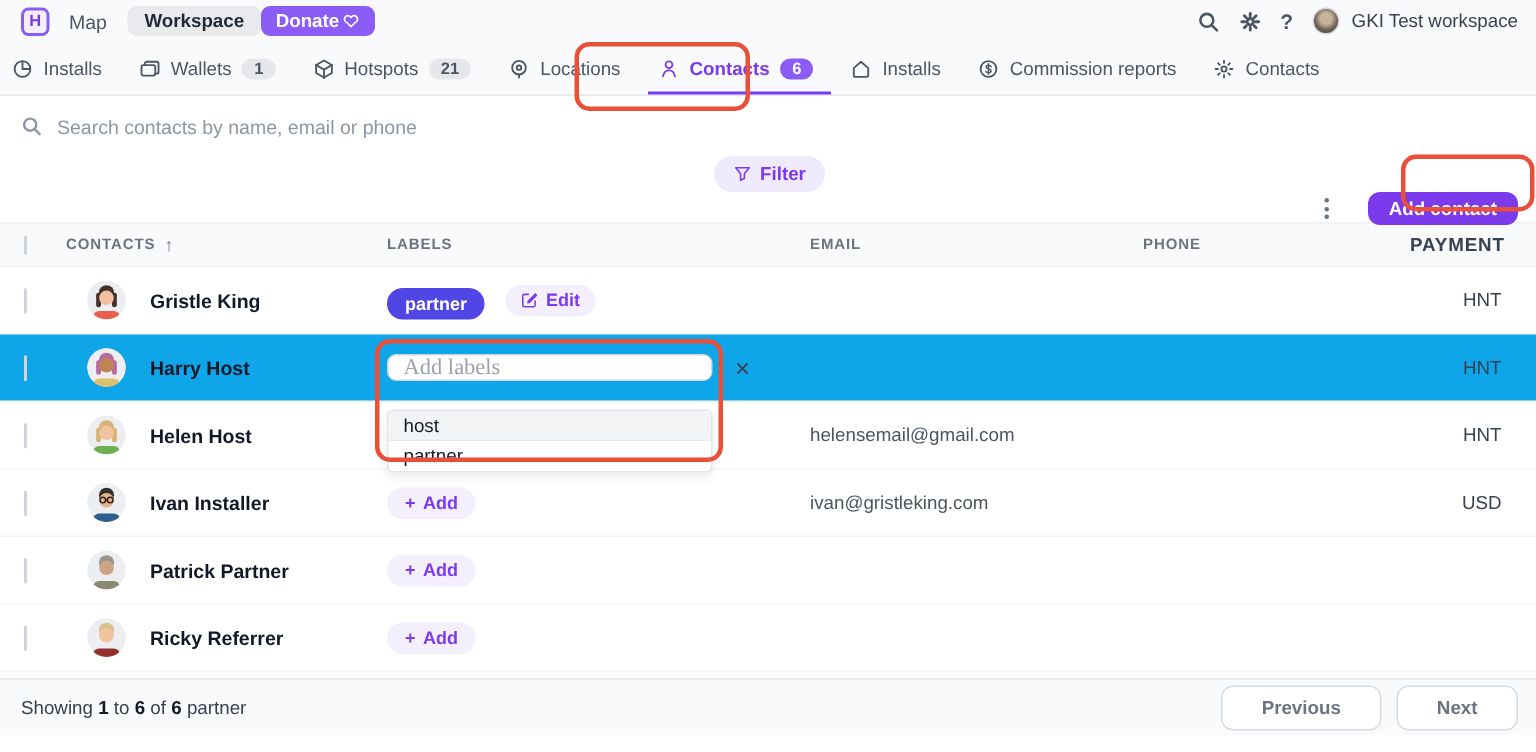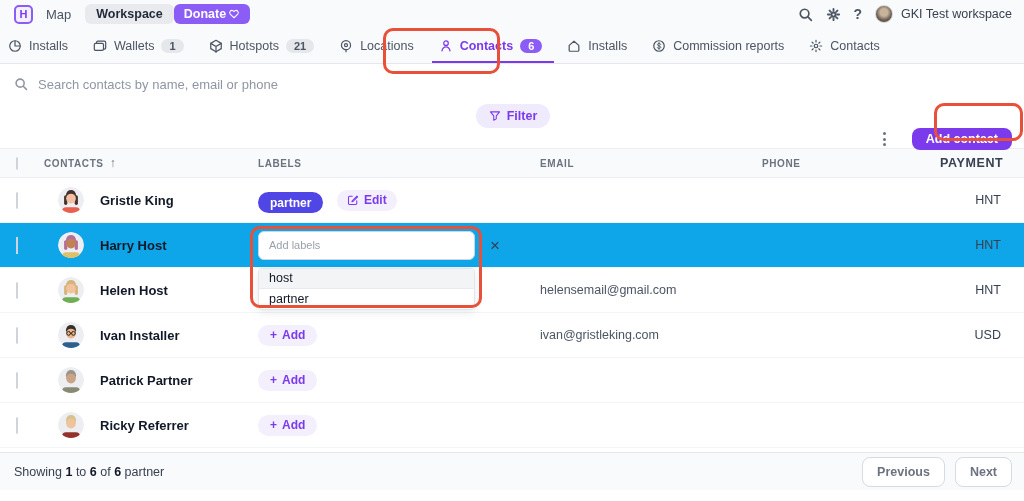--- a/index.html
+++ b/index.html
@@ -79,36 +79,36 @@
   .cell-email, .cell-phone { font-size:12.5px; color:#4b5563; }
   .cell-payment { text-align:right; padding-right:23px; font-size:12.5px; color:#374151; }
   .badge-label { background:#4f46e5; color:#fff; border-radius:999px; padding:3.5px 12px; font-size:12px; font-weight:bold; cursor:pointer; }
   .edit-pill { margin-left:10px; background:#f3effd; color:#7c3aed; border:none; border-radius:999px; padding:3.5px 10px;
     font-size:12px; font-weight:bold; display:inline-flex; align-items:center; gap:5px; cursor:pointer; font-family:inherit; }
   .add-pill { background:#f3effd; color:#7c3aed; border:none; border-radius:999px; padding:3.5px 12px;
     font-size:12px; font-weight:bold; display:inline-flex; align-items:center; gap:5px; cursor:pointer; font-family:inherit; }
 
   
   .cell-labels.editing { position:relative; display:flex; align-items:center; }
-  .label-input { width:217px; height:29px; border:1px solid #d1d5db; border-radius:6px; background:#fff;
-    padding:0 10px; font-size:11px; font-family:Liberation Sans, sans-serif; outline:none; color:#111827; }
+  .label-input { width:217px; height:18px; border:1px solid #d1d5db; border-radius:6px; background:#fff;
+    padding:0 10px; font-size:15px; font-family:Liberation Serif, serif; outline:none; color:#111827; }
   .label-input::placeholder { color:#9aa1ac; }
   .close-x { margin-left:15px; font-size:17px; color:#374151; cursor:pointer; line-height:1; background:none; border:none; font-family:inherit; }
   .label-dropdown { position:absolute; left:0; top:37px; width:217px; background:#fff;
     border:1px solid #e2e5e9; border-radius:4px; box-shadow:0 3px 8px rgba(0,0,0,.08); z-index:30; overflow:hidden; }
   .label-option { padding:3px 10px; font-size:12.5px; color:#111827; height:20px; display:flex; align-items:center; cursor:pointer; }
   .label-option.active { background:#f3f4f6; border-bottom:1px solid #e8eaee; }
 
   
   .footer { margin-top:4px; height:38px; background:#f9fafb; border-top:1px solid #e5e7eb;
     display:flex; align-items:center; padding:0 12px 0 14px; }
   .showing-text { font-size:12.5px; color:#374151; }
   .showing-text b { color:#111827; }
   .pager { margin-left:auto; display:flex; gap:10px; }
-  .pager button { background:#fff; border:1px solid #d7dbe0; border-radius:8px; padding:7px 14px;
+  .pager button { background:#fff; border:1px solid #d7dbe0; border-radius:8px; padding:7px 26px;
     font-size:12.5px; color:#6b7280; font-weight:bold; cursor:pointer; font-family:inherit; }
 
   
   .annotation { position:absolute; border:3px solid #e8503a; border-radius:10px; pointer-events:none; z-index:50; }
   .ann-contacts { left:383px; top:28px; width:117px; height:46px; }
   .ann-add { left:934px; top:103px; width:89px; height:38px; }
   .ann-labels { left:250px; top:226px; width:232px; height:82px; }
 
   svg.ic { fill:none; stroke:#4b5563; stroke-width:1.4; stroke-linecap:round; stroke-linejoin:round; }
   .filter-pill svg { stroke:#7c3aed; }

